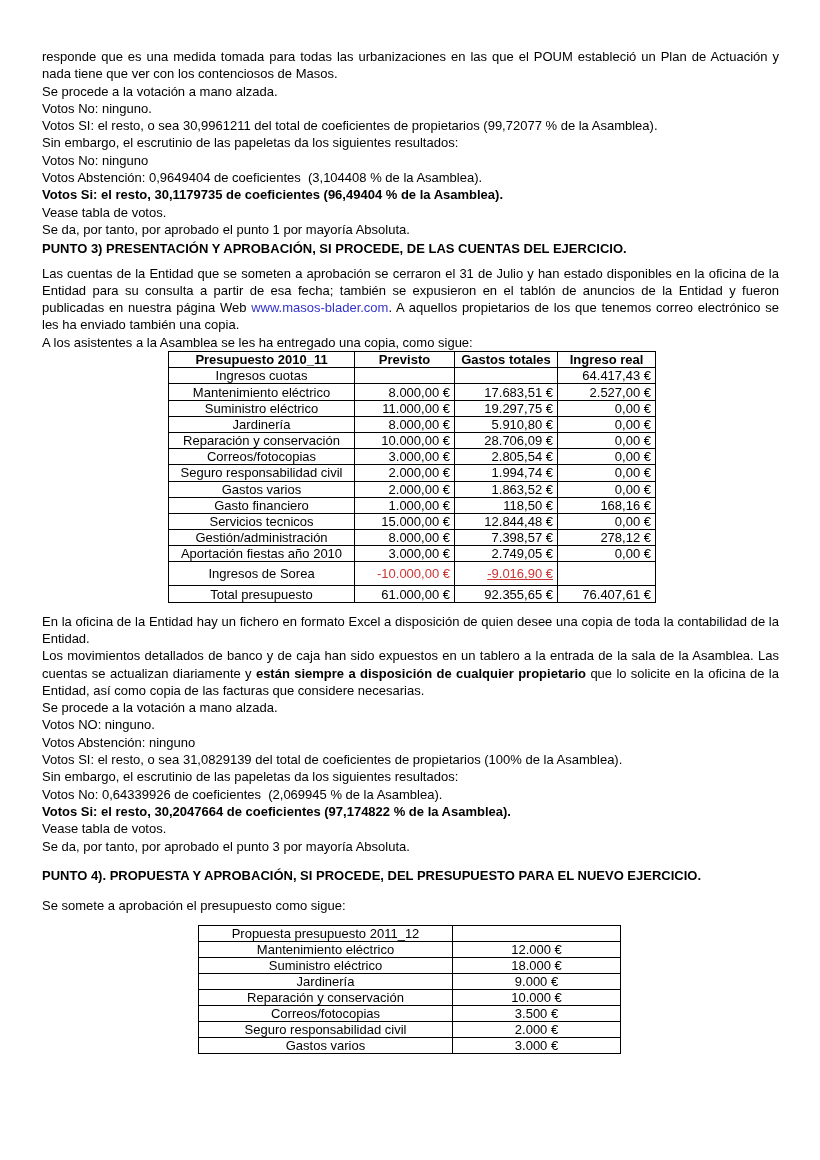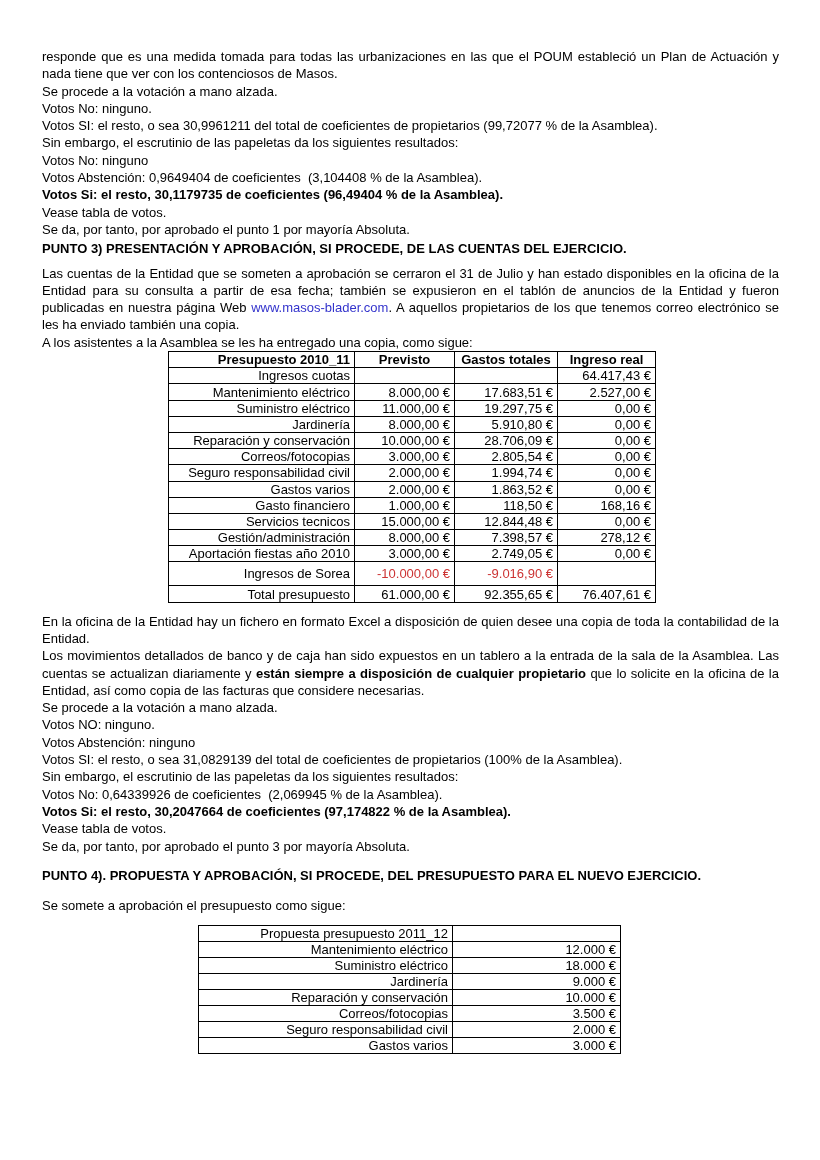--- a/index.html
+++ b/index.html
@@ -27,21 +27,21 @@
   table.doc-table td {
     border: 1px solid #000;
     padding: 0 4px;
     overflow: hidden;
     white-space: nowrap;
     font-size: 13px;
     line-height: 15px;
     vertical-align: middle;
     box-sizing: border-box;
   }
-  td.al { text-align: right; }
+  td.al { text-align: center; }
   td.ar { text-align: right; }
   td.ac { text-align: center; }
   td.neg { color: #cc3333; }
 </style>
 </head>
 <body>
 
 <main class="page">
   <div id="content">
       <div class="para justify"><span>responde que es una medida tomada para todas las urbanizaciones en las que el POUM estableció un Plan de Actuación y nada tiene que ver con los contenciosos de Masos.</span></div>
@@ -141,21 +141,21 @@
           </tr>
           <tr>
             <td class="al" style="height: 16.2px;">Aportación fiestas año 2010</td>
             <td class="ar" style="height: 16.2px;">3.000,00 €</td>
             <td class="ar" style="height: 16.2px;">2.749,05 €</td>
             <td class="ar" style="height: 16.2px;">0,00 €</td>
           </tr>
           <tr>
             <td class="al" style="height: 16.2px;">Ingresos de Sorea</td>
             <td class="ar neg" style="height: 16.2px;">-10.000,00 €</td>
-            <td class="ar neg" style="height: 24px;">-9.016,90 €</td>
+            <td class="ar neg" style="height: 24px; text-decoration: underline;">-9.016,90 €</td>
             <td class="ar" style="height: 16.2px;"></td>
           </tr>
           <tr>
             <td class="al" style="height: 16.2px;">Total presupuesto</td>
             <td class="ar" style="height: 16.2px;">61.000,00 €</td>
             <td class="ar" style="height: 16.2px;">92.355,65 €</td>
             <td class="ar" style="height: 16.2px;">76.407,61 €</td>
           </tr>
         </tbody>
       </table>

